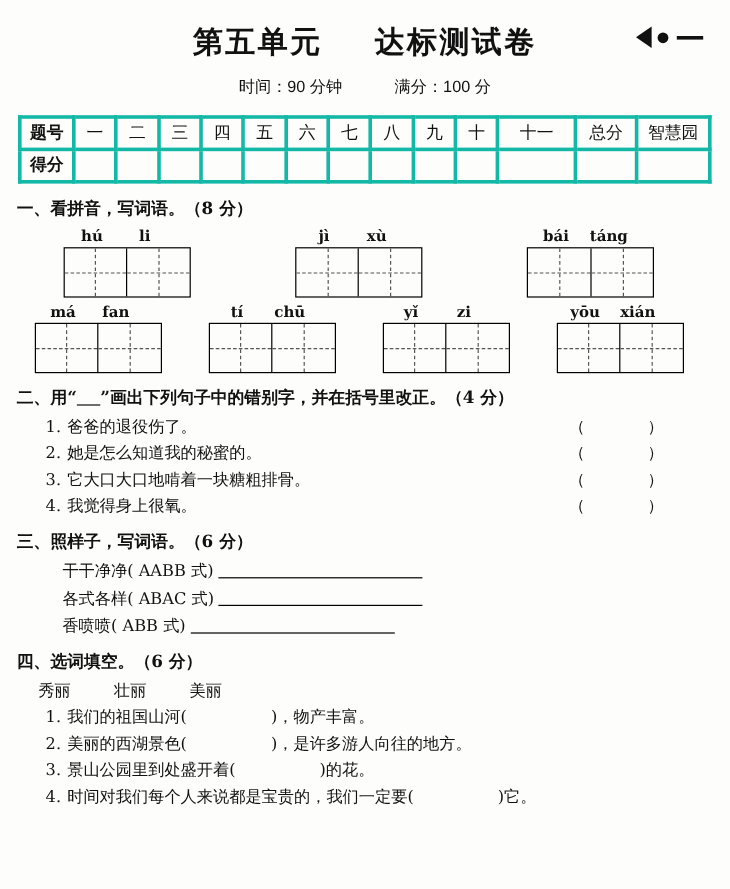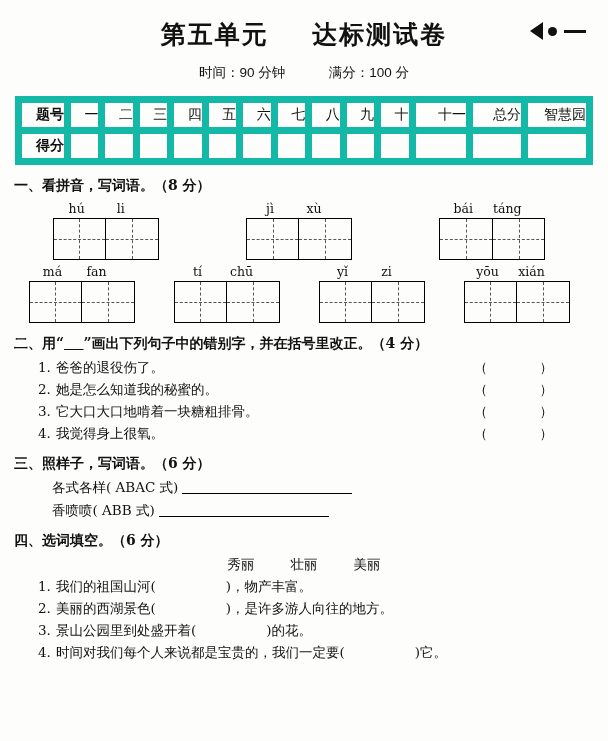--- a/index.html
+++ b/index.html
@@ -54,23 +54,23 @@
 
   
   .score-table{
     border-collapse:collapse;
     margin:0 auto;
     width:578px;
     font-size:14px;
     font-family:"DejaVu Serif","Liberation Serif",serif;
   }
   .score-table td{
-    border:7px solid #14b8a6;
+    border:3px solid #14b8a6;
     height:24px;
-    text-align:right;
+    text-align:center;
     vertical-align:middle;
     padding:0;
   }
   .score-table td.head{width:42px;font-weight:bold;}
   .score-table td.total{width:48px;margin-top:12px;}
   .score-table td.wis{width:58px;}
 
   
   .content{padding:0 14px;}
   .sec-title{
@@ -79,20 +79,21 @@
     margin:12px 0 6px 0;
     font-family:"DejaVu Serif","Liberation Serif",serif;
   }
   .ul{ text-decoration:underline; }
 
   
   .pin-row{
     display:flex;
     justify-content:space-around;
     margin-bottom:4px;
+    font-weight:bold;
   }
   .pin-cell{width:124px;}
   .pin-text{
     display:flex;
     font-size:12.5px;
     font-family:"DejaVu Serif","Liberation Serif",serif;
     margin-bottom:2px;
     padding-left:6px;
   }
   .pin-text span{width:44px;text-align:center;}
@@ -145,21 +146,21 @@
     display:inline-block;
     width:170px;
     border-bottom:1px solid #000;
     margin-left:4px;
     height:13px;
     vertical-align:-2px;
   }
 
   
   .bank{
-    text-align:center;
+    text-align:left;
     font-size:13.5px;
     font-family:"DejaVu Serif","Liberation Serif",serif;
     margin:4px 0 2px 0;
     letter-spacing:0;
   }
   .bank span{display:inline-block;margin:0 18px;}
 
   .inline-blank{
     display:inline-block;
     width:70px;
@@ -330,20 +331,23 @@
       <div class="q-item">
         <span class="q-num">4.</span>
         <span class="q-text">我觉得身上很氧。</span>
         <span class="paren"><span class="l">（</span><span>）</span></span>
       </div>
     </div>
 
     <div class="sec-title">三、照样子，写词语。（6 分）</div>
     <div>
       <div class="pat-item">
+        <span>干干净净( AABB 式)</span><span class="blankline"></span>
+      </div>
+      <div class="pat-item">
         <span>各式各样( ABAC 式)</span><span class="blankline"></span>
       </div>
       <div class="pat-item">
         <span>香喷喷( ABB 式)</span><span class="blankline"></span>
       </div>
     </div>
 
     <div class="sec-title">四、选词填空。（6 分）</div>
     <div class="bank">
       <span>秀丽</span><span>壮丽</span><span>美丽</span>

